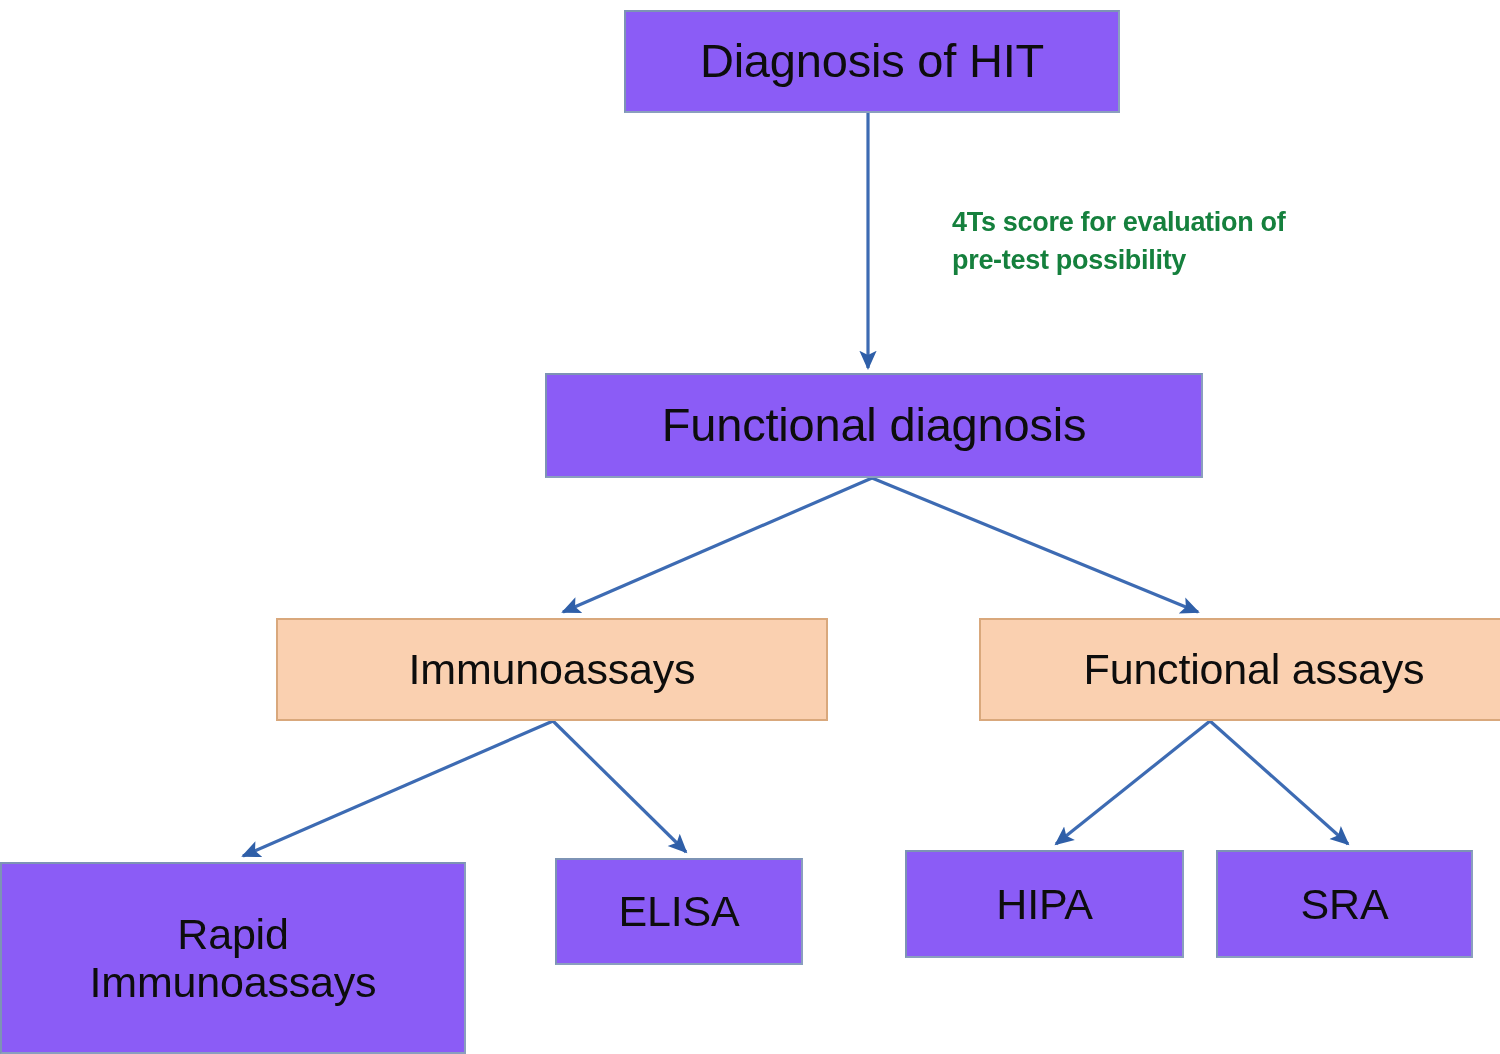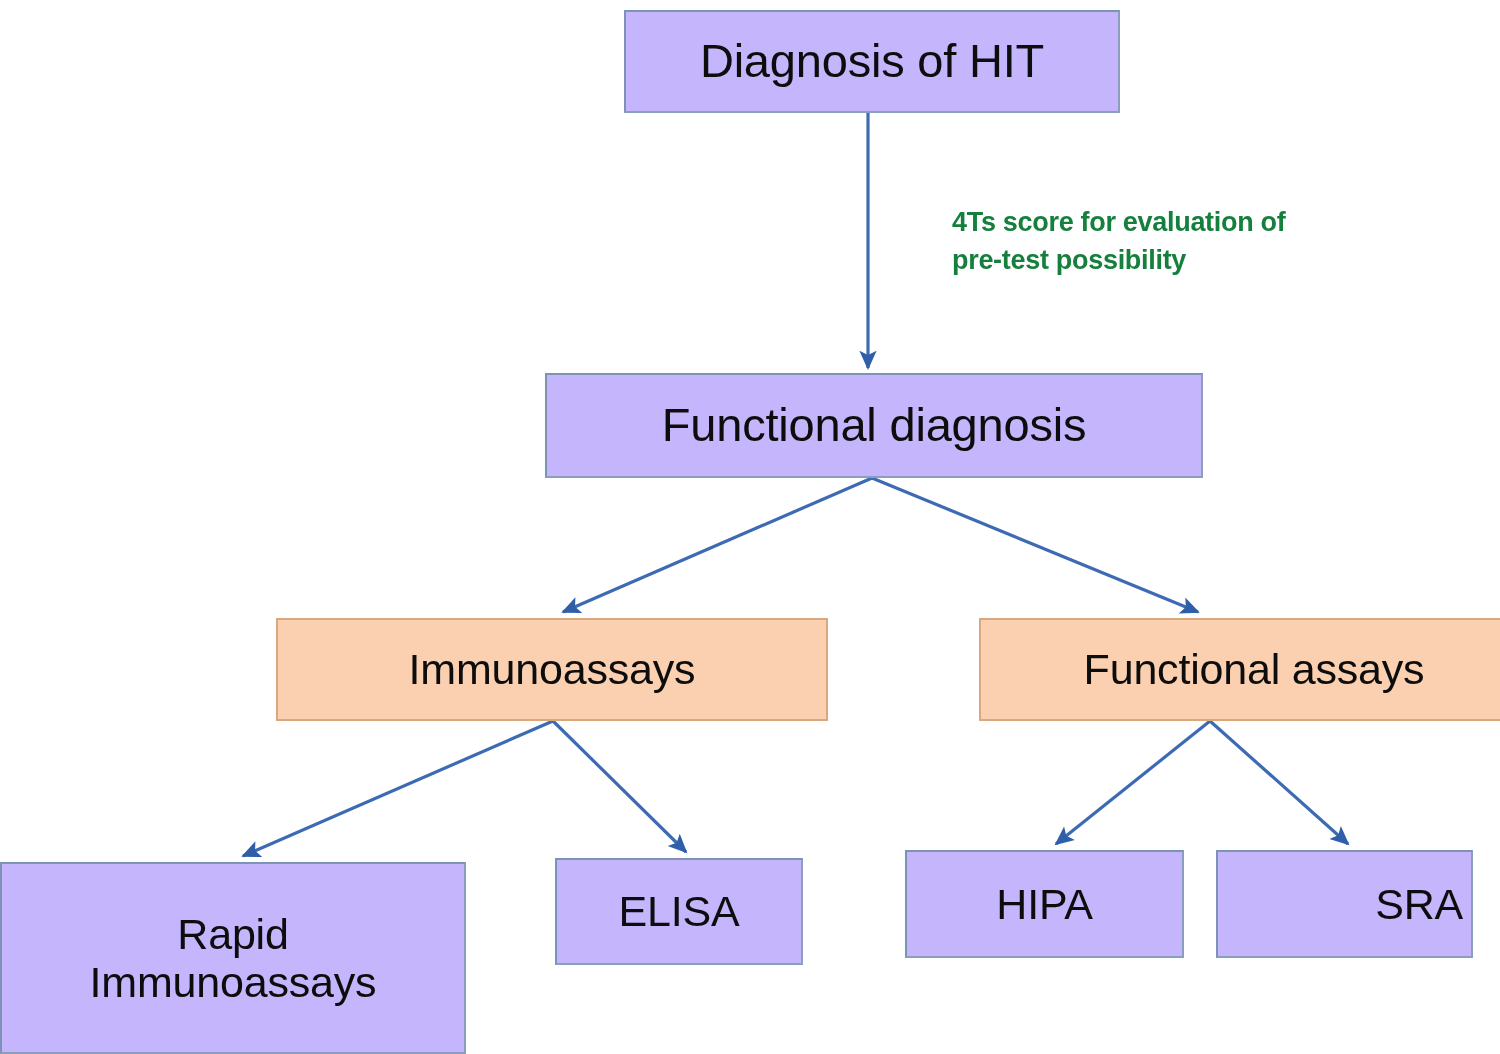--- a/index.html
+++ b/index.html
@@ -30,21 +30,21 @@
     box-sizing: border-box;
     display: flex;
     align-items: center;
     justify-content: center;
     text-align: center;
     color: #0d0d0d;
     line-height: 1.12;
     letter-spacing: -0.2px;
   }
   .node-blue {
-    background: #c4b5fd;
+    background: #8b5cf6;
     border: 2px solid #7d93b5;
     border-right-color: #8a9fbe;
     border-bottom-color: #8a9fbe;
   }
   .node-orange {
     background: #fad0b0;
     border: 2px solid #d9a87c;
   }
   .node-label {
     display: block;
@@ -98,21 +98,21 @@
       <div class="node node-blue" style="left: 0px; top: 862px; width: 466px; height: 192px;">
         <span class="node-label" style="font-size: 43px;">Rapid
 Immunoassays</span>
       </div>
       <div class="node node-blue" style="left: 555px; top: 858px; width: 248px; height: 107px;">
         <span class="node-label" style="font-size: 43px;">ELISA</span>
       </div>
       <div class="node node-blue" style="left: 905px; top: 850px; width: 279px; height: 108px;">
         <span class="node-label" style="font-size: 43px;">HIPA</span>
       </div>
-      <div class="node node-blue" style="left: 1216px; top: 850px; width: 257px; height: 108px; justify-content: flex-end;">
+      <div class="node node-blue" style="left: 1216px; top: 850px; width: 257px; height: 108px;">
         <span class="node-label" style="font-size: 43px;">SRA</span>
       </div>
     </div>
   <div id="annotation-layer">
       <div class="annotation" style="left: 952px; top: 203px; font-size: 27px;">4Ts score for evaluation of
 pre-test possibility</div>
     </div>
 
 </div>
 

